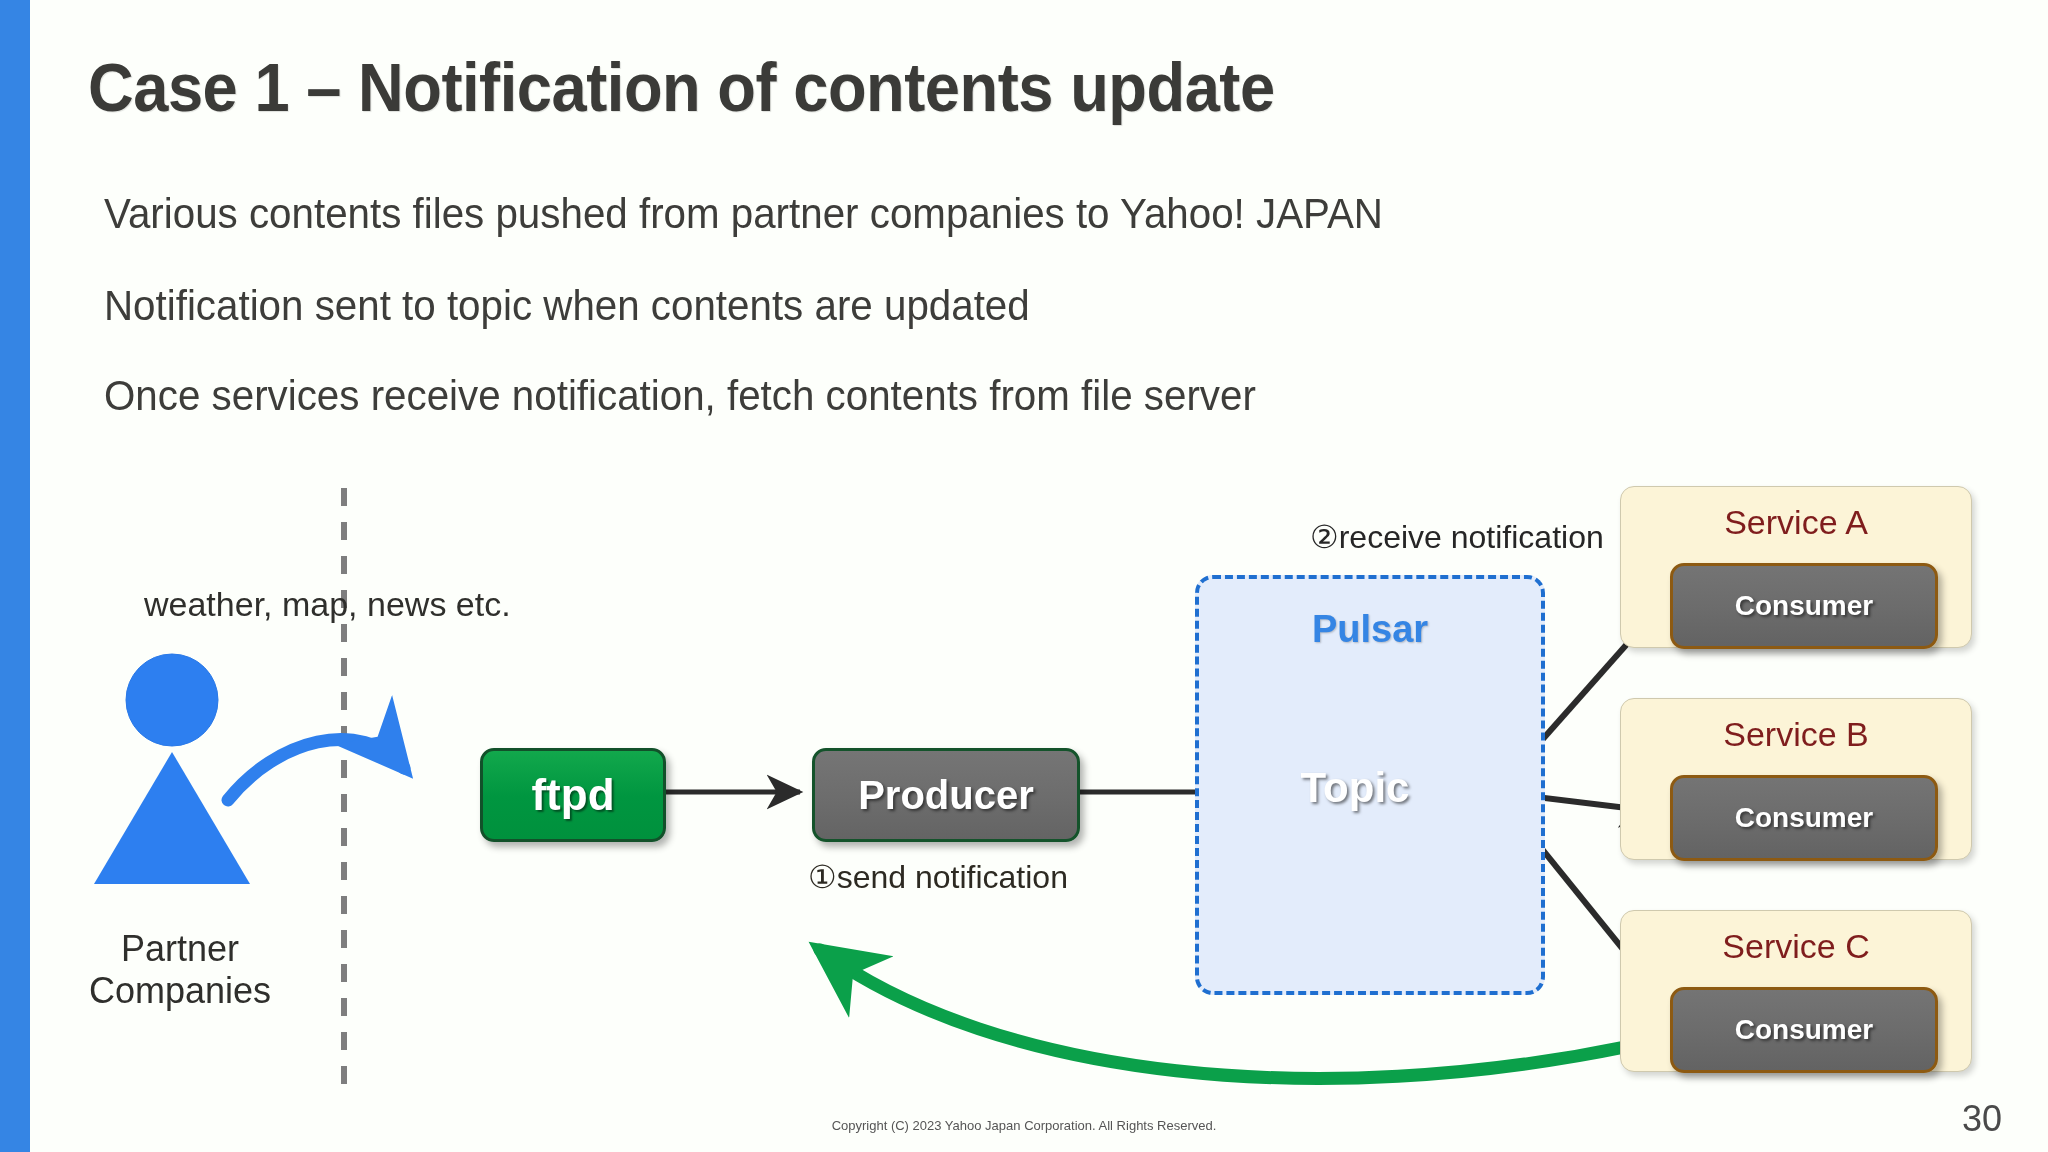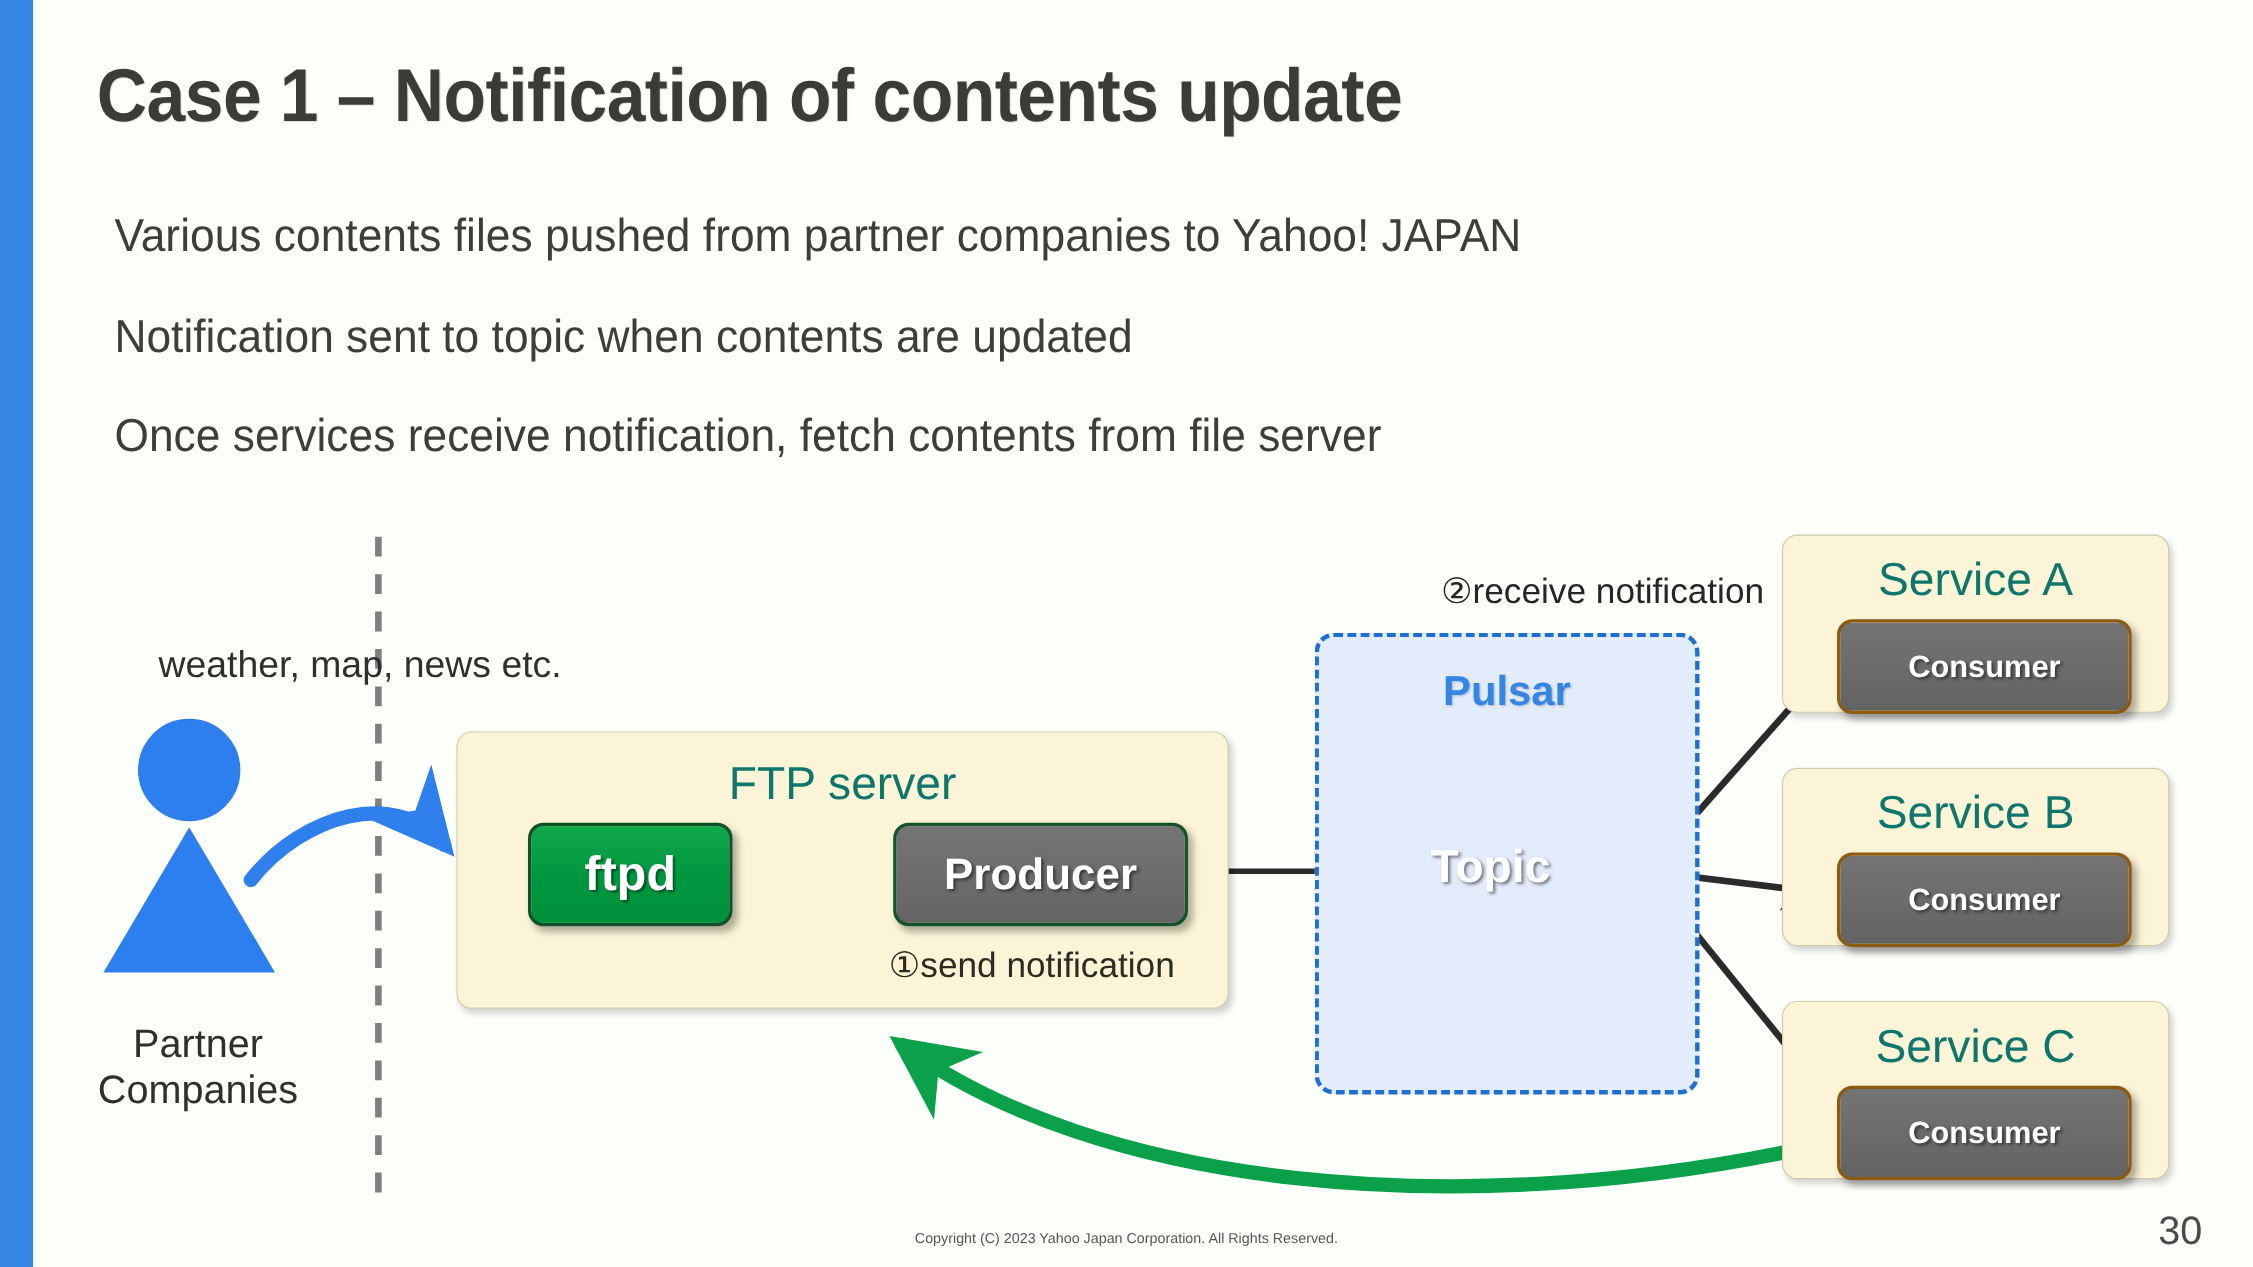--- a/index.html
+++ b/index.html
@@ -78,22 +78,22 @@
     border: 1px solid #cfc9ae;
     border-radius: 14px;
     box-shadow: 3px 4px 6px rgba(0,0,0,0.17);
   }
   .group-title {
     position: absolute;
     left: 0;
     width: 100%;
     text-align: center;
     font-family: "Liberation Sans", sans-serif;
-    font-size: 42px;
-    color: #0f766e;
+    font-size: 34px;
+    color: #7f1d1d;
   }
 
   
   #ftp-server-box {
     left: 415px; top: 665px;
     width: 700px; height: 250px;
   }
   #ftp-server-title { top: 22px; }
 
   
@@ -324,23 +324,20 @@
       </g>
     </svg>
 
     <div id="weather-label">weather, map, news etc.</div>
 
     <div id="partner-label">
       <div>Partner</div>
       <div>Companies</div>
     </div>
 
-    <div id="ftp-server-box" class="group-box">
-      <div id="ftp-server-title" class="group-title">FTP server</div>
-    </div>
     <div id="ftpd-node" class="node-green">ftpd</div>
     <div id="producer-node" class="node-gray-green">Producer</div>
     <div id="step1-caption" class="step-caption">①send notification</div>
 
     <div id="pulsar-box"></div>
     <div id="pulsar-label">Pulsar</div>
     <div id="topic-label">Topic</div>
 
     <div id="step2-caption" class="step-caption">②receive notification</div>
 

